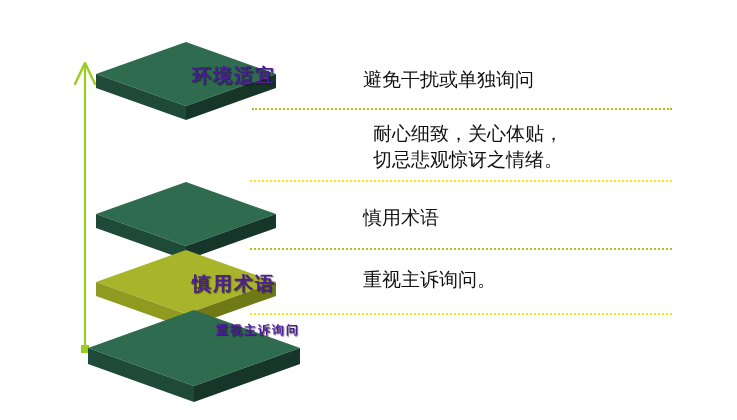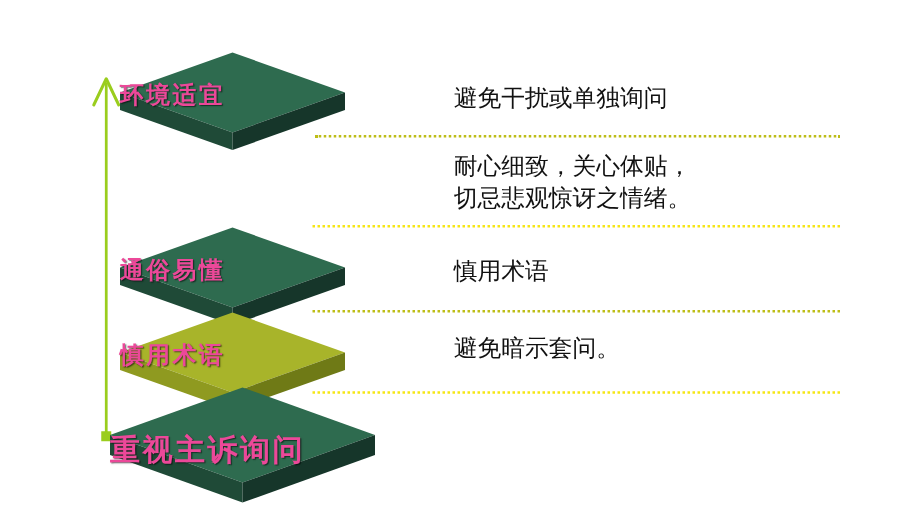--- a/index.html
+++ b/index.html
@@ -44,22 +44,22 @@
   
   .diamond {
     position: absolute;
   }
   .diamond svg { display: block; overflow: visible; }
 
   .diamond-label {
     position: absolute;
     left: 0;
     width: 100%;
-    text-align: left;
-    color: #ec4899;
+    text-align: right;
+    color: #4c1d95;
     font-family: "DejaVu Serif", "Liberation Serif", serif;
     font-size: 19px;
     font-weight: 700;
     letter-spacing: 2px;
     white-space: nowrap;
     text-shadow: 1px 1px 1px rgba(0,0,0,0.55);
     pointer-events: none;
   }
 
   
@@ -100,40 +100,39 @@
     <div class="diamond-label" style="top:21px;">环境适宜</div>
   </div>
 
 
   <div class="diamond" style="left:96px; top:182px;">
     <svg width="180" height="78" viewBox="0 0 180 78">
       <polygon points="90,0 180,32 90,64 0,32" fill="#2e6b4f"></polygon>
       <polygon points="0,32 90,64 90,78 0,46" fill="#1f4a37"></polygon>
       <polygon points="180,32 180,46 90,78 90,64" fill="#16362a"></polygon>
     </svg>
-    <div class="diamond-label" style="top:21px;">通俗易懂</div>
   </div>
 
   <div class="diamond" style="left:96px; top:250px;">
     <svg width="180" height="78" viewBox="0 0 180 78">
       <polygon points="90,0 180,32 90,64 0,32" fill="#a8b42a"></polygon>
       <polygon points="0,32 90,64 90,78 0,46" fill="#8f9a20"></polygon>
       <polygon points="180,32 180,46 90,78 90,64" fill="#6f7a16"></polygon>
     </svg>
     <div class="diamond-label" style="top:21px;">慎用术语</div>
   </div>
 
   <div class="diamond" style="left:88px; top:310px;">
     <svg width="212" height="92" viewBox="0 0 212 92">
       <polygon points="106,0 212,38 106,76 0,38" fill="#2e6b4f"></polygon>
       <polygon points="0,38 106,76 106,92 0,54" fill="#1f4a37"></polygon>
       <polygon points="212,38 212,54 106,92 106,76" fill="#16362a"></polygon>
     </svg>
-    <div class="diamond-label" style="top:34px; font-size:24px;">重视主诉询问</div>
+    <div class="diamond-label" style="top:12px; font-size:12px;">重视主诉询问</div>
   </div>
 
   <div class="desc" style="left:338px; top:66px;">避免干扰或单独询问</div>
-  <div class="desc" style="left:338px; top:120px;">耐心细致，关心体贴，
+  <div class="desc" style="left:348px; top:120px;">耐心细致，关心体贴，
 切忌悲观惊讶之情绪。</div>
   <div class="desc" style="left:338px; top:204px;">慎用术语</div>
-  <div class="desc" style="left:338px; top:266px;">避免暗示套问。</div>
+  <div class="desc" style="left:338px; top:266px;">重视主诉询问。</div>
 
 </div>
 
 </body></html>

